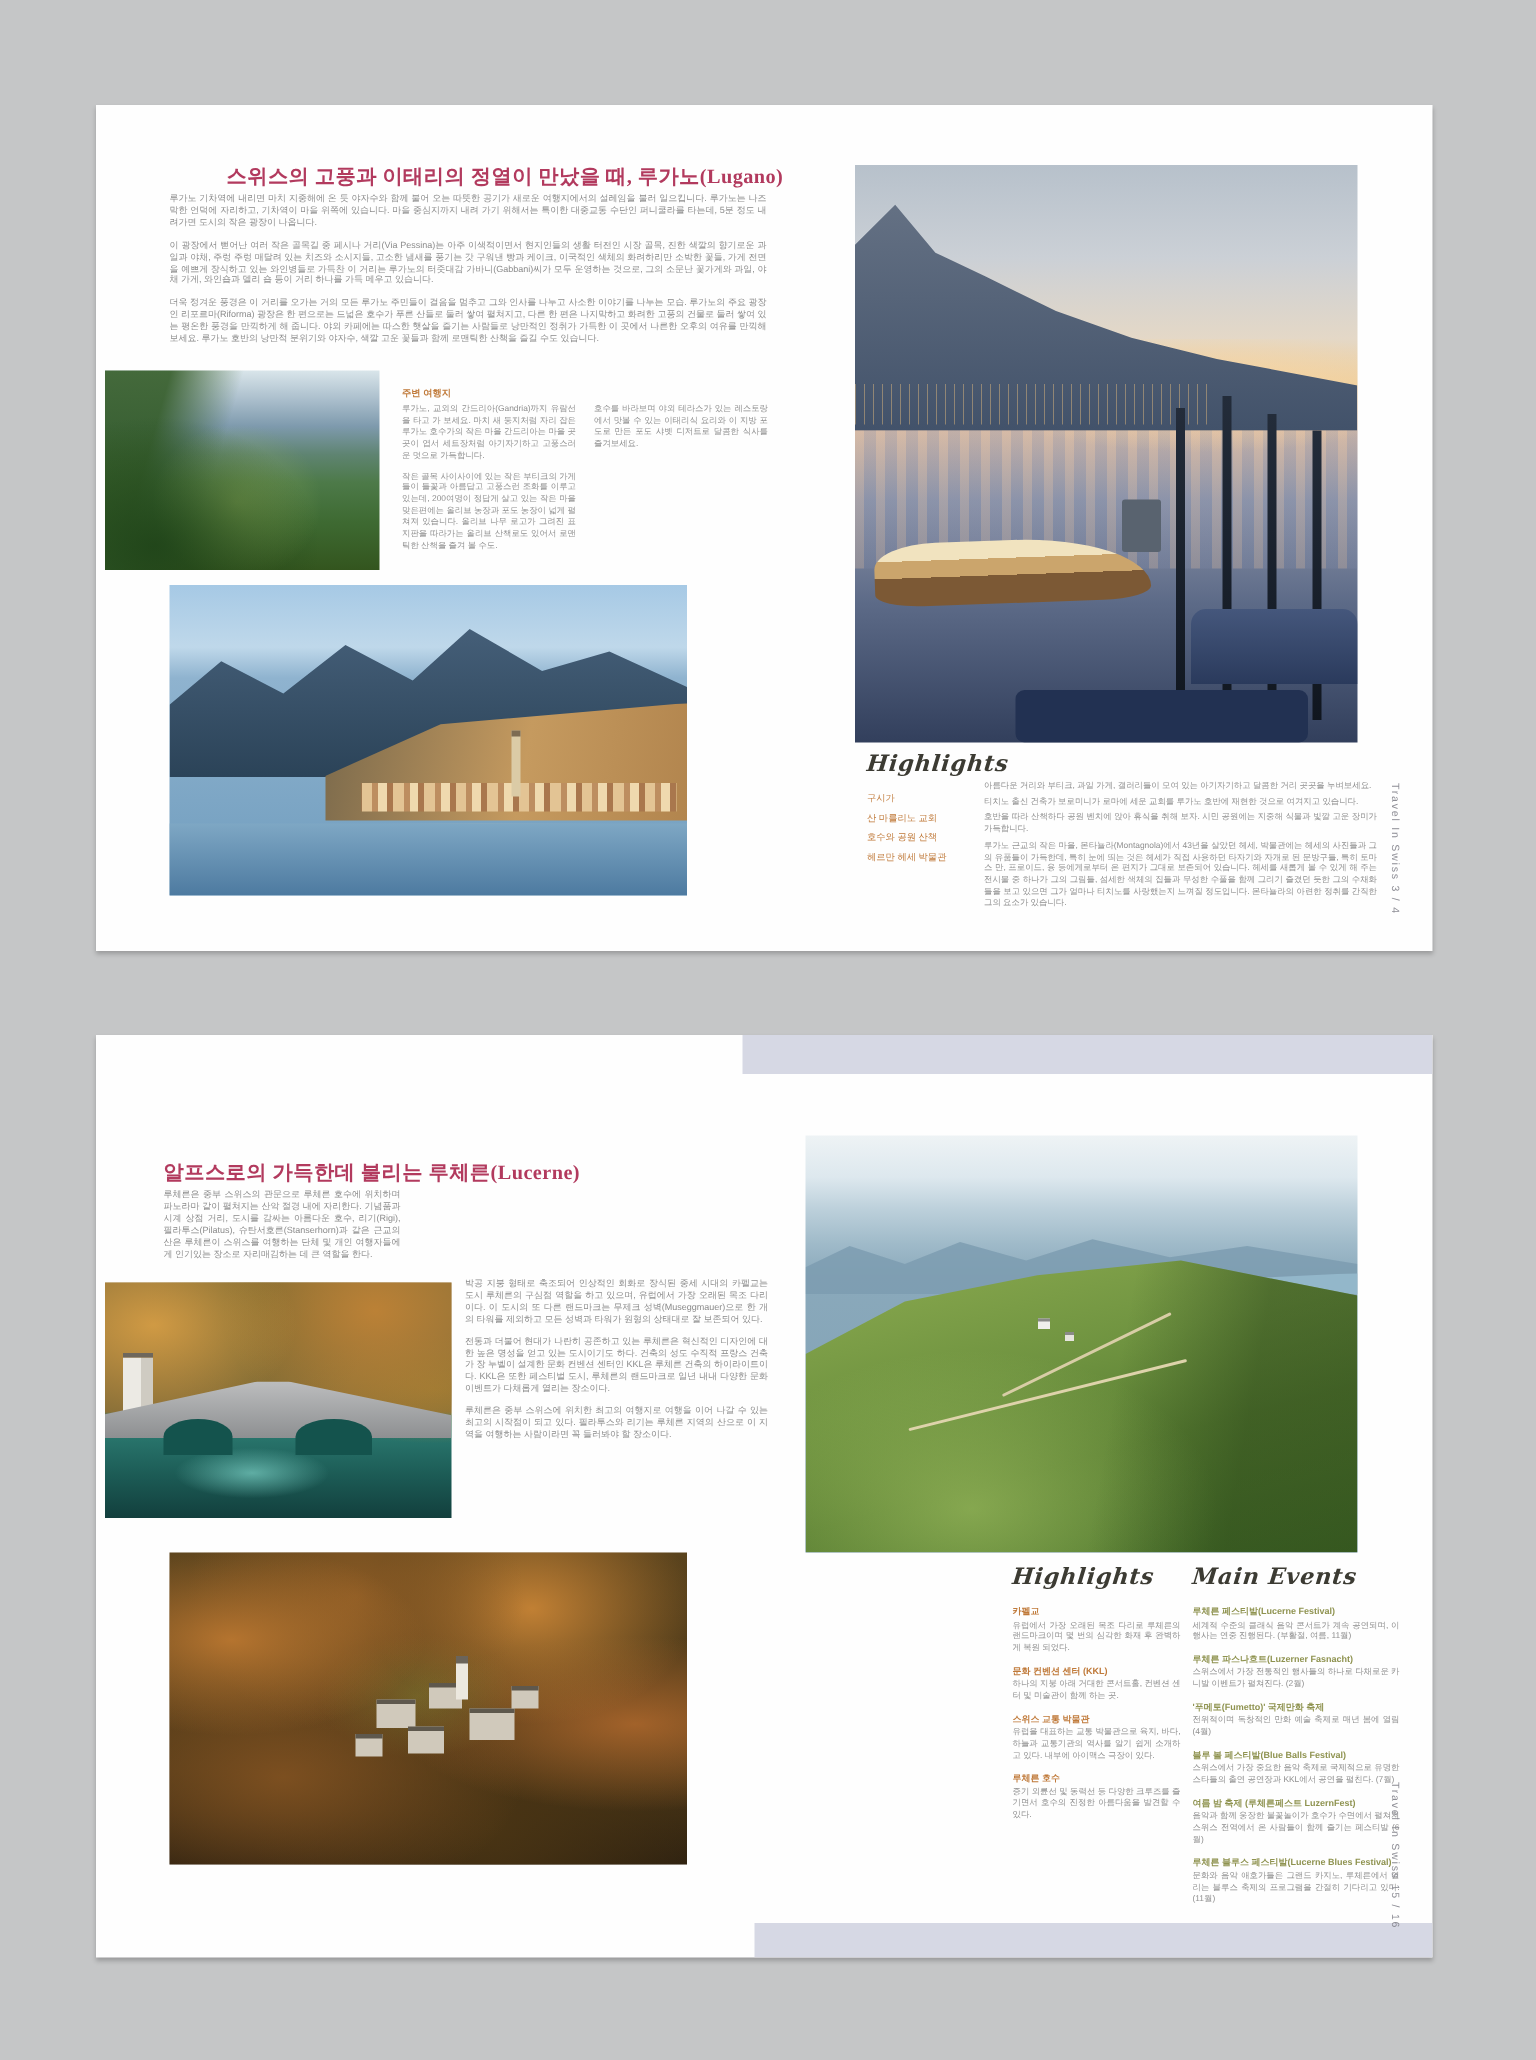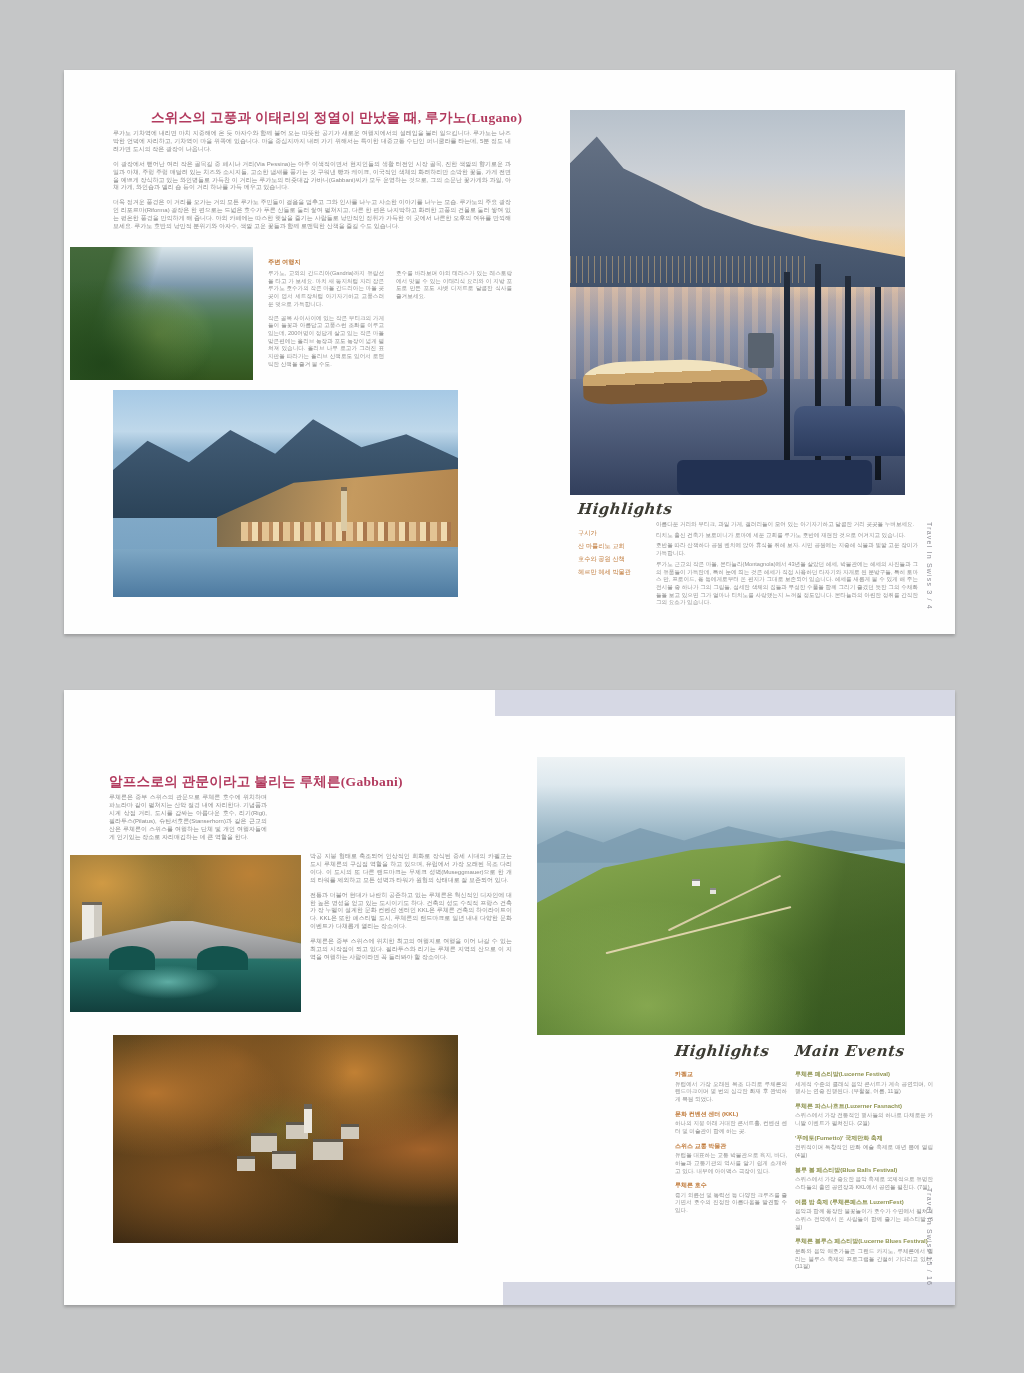--- a/index.html
+++ b/index.html
@@ -208,21 +208,21 @@
     </div>
   </div>
 
   <div class="side-marker" style="left:862px;top:452px;">Travel In Swiss  3 / 4</div>
 </section>
 
 <section class="page" id="page2">
   <div class="lavender-band" id="band-top"></div>
   <div class="lavender-band" id="band-bottom"></div>
 
-  <h1 class="page-title" style="left:45px;top:74px;">알프스로의 관문이라고 불리는 루체른(Gabbani)</h1>
+  <h1 class="page-title" style="left:45px;top:74px;">알프스로의 가득한데 불리는 루체른(Lucerne)</h1>
 
   <div class="body-text" style="position:absolute;left:45px;top:104px;width:158px;">
     <p style="margin:0;">루체른은 중부 스위스의 관문으로 루체른 호수에 위치하며 파노라마 같이 펼쳐지는 산악 절경 내에 자리한다. 기념품과 시계 상점 거리, 도시를 감싸는 아름다운 호수, 리기(Rigi), 필라투스(Pilatus), 슈탄서호른(Stanserhorn)과 같은 근교의 산은 루체른이 스위스를 여행하는 단체 및 개인 여행자들에게 인기있는 장소로 자리매김하는 데 큰 역할을 한다.</p>
   </div>
 
   <div class="photo" id="photo-bridge" style="left:6px;top:165px;width:231px;height:157px;">
     <div class="pool"></div>
     <div class="church"></div>
     <div class="deck"></div>
     <div class="arch1"></div>

